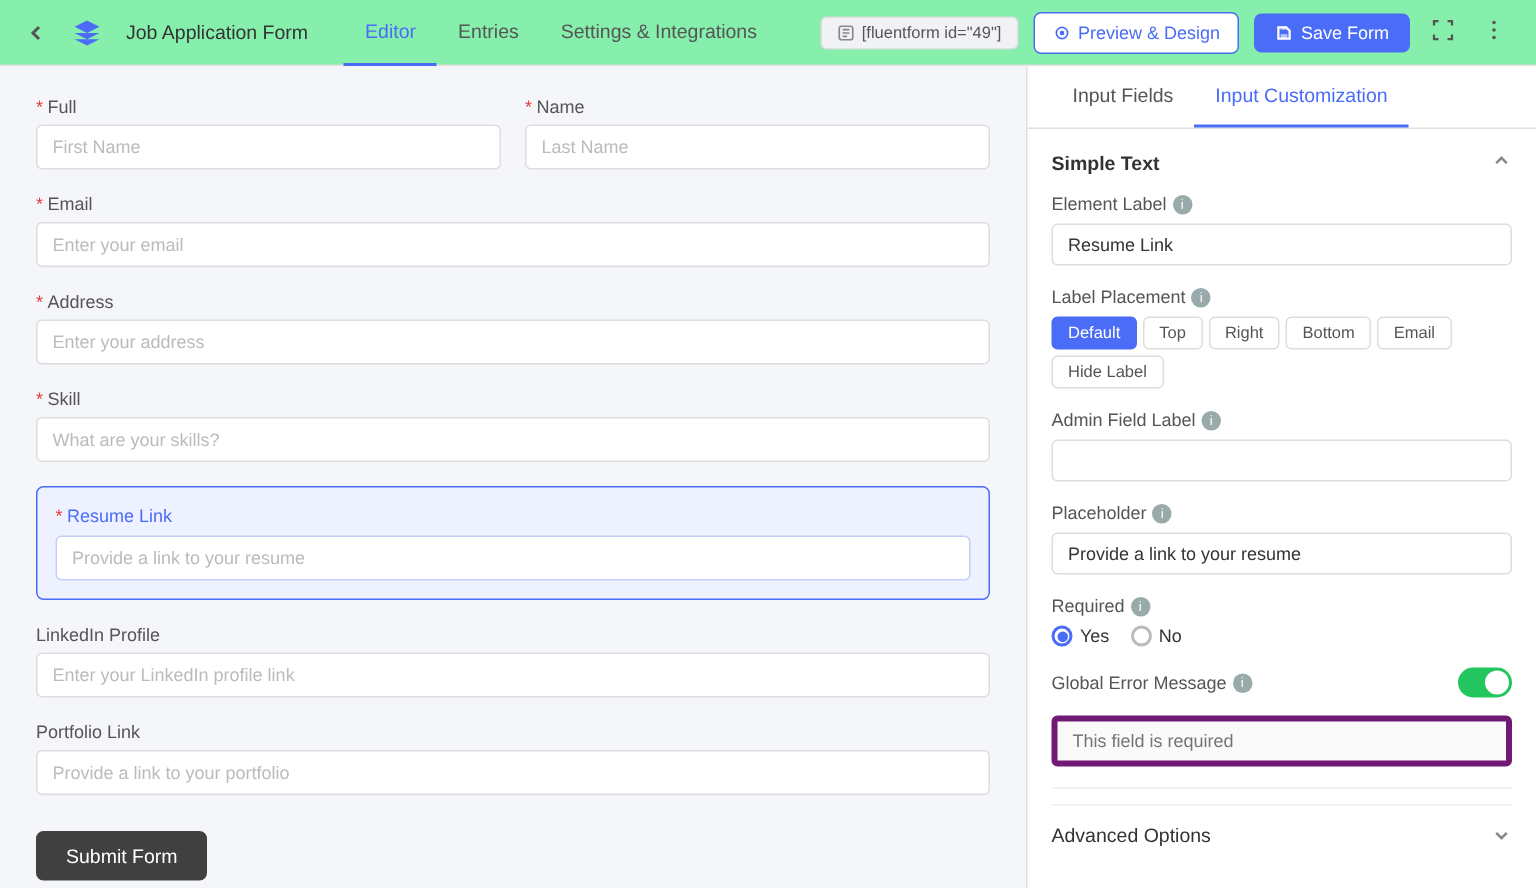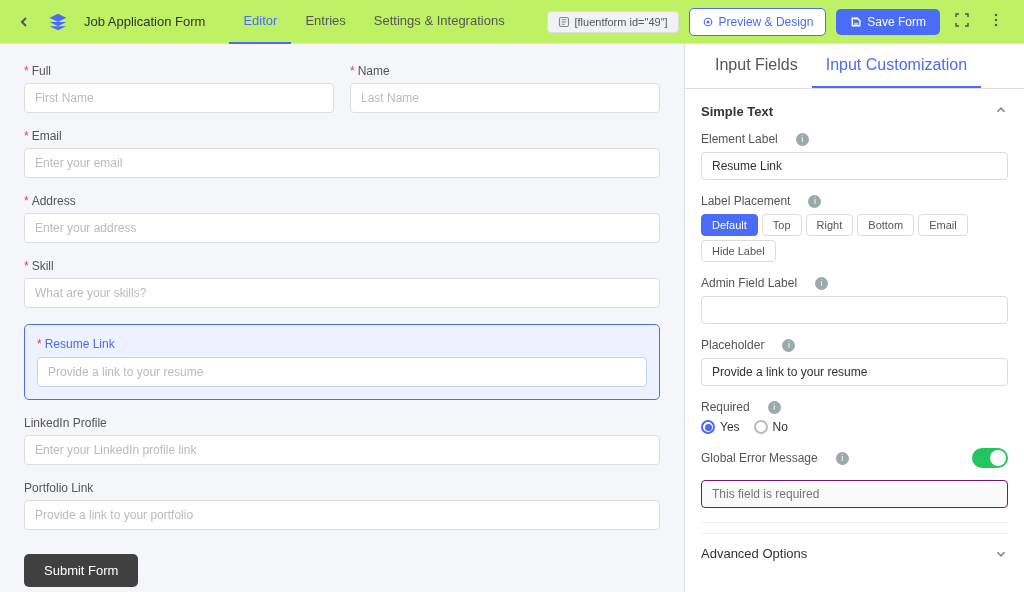--- a/index.html
+++ b/index.html
@@ -1,20 +1,20 @@
 <!DOCTYPE html>
 <html><head>
   <meta charset="utf-8">
   <style>
     * { box-sizing: border-box; margin: 0; padding: 0; }
     body { font-family: -apple-system, BlinkMacSystemFont, 'Segoe UI', sans-serif; font-size: 13px; background: #f0f2f5; color: #333; height: 592px; overflow: hidden; }
 
     
     .top-nav {
-      display: flex; align-items: center; background: #bef264; border-bottom: 1px solid #e0e0e0;
+      display: flex; align-items: center; background: #86efac; border-bottom: 1px solid #e0e0e0;
       padding: 0 16px; height: 44px; gap: 16px;
     }
     .nav-back { display: flex; align-items: center; gap: 4px; color: #555; cursor: pointer; }
     .nav-back svg { width: 16px; height: 16px; }
     .nav-logo { display: flex; align-items: center; gap: 6px; font-size: 13px; color: #333; }
     .nav-title { font-weight: 500; font-size: 13px; color: #333; }
     .nav-tabs { display: flex; gap: 0; margin-left: 8px; }
     .nav-tab { padding: 0 14px; height: 44px; display: flex; align-items: center; font-size: 13px; color: #555; cursor: pointer; border-bottom: 2px solid transparent; }
     .nav-tab.active { color: #4a6cf7; border-bottom: 2px solid #4a6cf7; font-weight: 500; }
     .nav-right { margin-left: auto; display: flex; align-items: center; gap: 10px; }
@@ -40,32 +40,32 @@
     .selected-field-row { background: #eef1ff; border: 1.5px solid #4a6cf7; border-radius: 5px; padding: 12px; margin-bottom: 16px; }
     .selected-field-row .field-label { color: #4a6cf7; }
     .selected-field-row .field-input { border-color: #c5cef5; background: #fff; }
 
     
     .submit-btn { background: #404040; color: #fff; border: none; border-radius: 5px; padding: 9px 20px; font-size: 13px; cursor: pointer; margin-top: 8px; }
 
     
     .right-panel { width: 340px; background: #fff; border-left: 1px solid #e0e0e0; display: flex; flex-direction: column; }
     .right-tabs { display: flex; border-bottom: 1px solid #e0e0e0; padding: 0 16px; }
-    .right-tab { padding: 12px 14px; font-size: 16px; cursor: pointer; color: #555; border-bottom: 2px solid transparent; }
+    .right-tab { padding: 12px 14px; font-size: 13px; cursor: pointer; color: #555; border-bottom: 2px solid transparent; }
     .right-tab.active { color: #4a6cf7; border-bottom: 2px solid #4a6cf7; font-weight: 500; }
 
     .right-content { overflow-y: auto; padding: 14px 16px; flex: 1; }
 
     
     .section-header { display: flex; justify-content: space-between; align-items: center; margin-bottom: 12px; }
     .section-title { font-size: 13px; font-weight: 600; color: #333; }
     .section-toggle { cursor: pointer; color: #555; }
 
     .field-group { margin-bottom: 14px; }
-    .field-group-label { font-size: 12px; color: #555; font-weight: 500; margin-bottom: 6px; display: flex; align-items: center; gap: 18px; }
+    .field-group-label { font-size: 12px; color: #555; font-weight: 500; margin-bottom: 6px; display: flex; align-items: center; gap: 4px; }
     .info-icon { display: inline-flex; align-items: center; justify-content: center; width: 13px; height: 13px; border-radius: 50%; background: #9aa; color: #fff; font-size: 9px; cursor: pointer; }
     .text-input { border: 1px solid #ddd; border-radius: 4px; padding: 6px 10px; font-size: 12px; width: 100%; outline: none; color: #333; }
 
     
     .placement-btns { display: flex; gap: 4px; flex-wrap: wrap; align-items: center; }
     .placement-btn { padding: 4px 10px; border-radius: 4px; border: 1px solid #ddd; background: #fff; font-size: 11px; color: #555; cursor: pointer; }
     .placement-btn.active { background: #4a6cf7; color: #fff; border-color: #4a6cf7; }
 
     
     .radio-group { display: flex; gap: 14px; align-items: center; }
@@ -73,21 +73,21 @@
     .radio-circle { width: 14px; height: 14px; border-radius: 50%; border: 2px solid #4a6cf7; display: flex; align-items: center; justify-content: center; }
     .radio-circle.checked::after { content: ''; width: 7px; height: 7px; border-radius: 50%; background: #4a6cf7; display: block; }
     .radio-circle.unchecked { border-color: #bbb; }
 
     
     .toggle-row { display: flex; justify-content: space-between; align-items: center; margin-bottom: 6px; }
     .toggle { width: 36px; height: 20px; border-radius: 10px; background: #22c55e; position: relative; cursor: pointer; }
     .toggle-thumb { width: 16px; height: 16px; border-radius: 50%; background: #fff; position: absolute; top: 2px; right: 2px; }
 
     
-    .error-input { border: 1px solid #701a75; border-radius: 4px; padding: 6px 10px; font-size: 12px; width: 100%; color: #aaa; background: #fafafa; }
+    .error-input { border: 4px solid #701a75; border-radius: 4px; padding: 6px 10px; font-size: 12px; width: 100%; color: #aaa; background: #fafafa; }
 
     
     .advanced-section { border-top: 1px solid #eee; padding-top: 12px; margin-top: 4px; }
     .advanced-header { display: flex; justify-content: space-between; align-items: center; cursor: pointer; }
     .advanced-title { font-size: 13px; font-weight: 500; color: #333; }
 
     
     .divider { border: none; border-top: 1px solid #eee; margin: 10px 0; }
 
     

